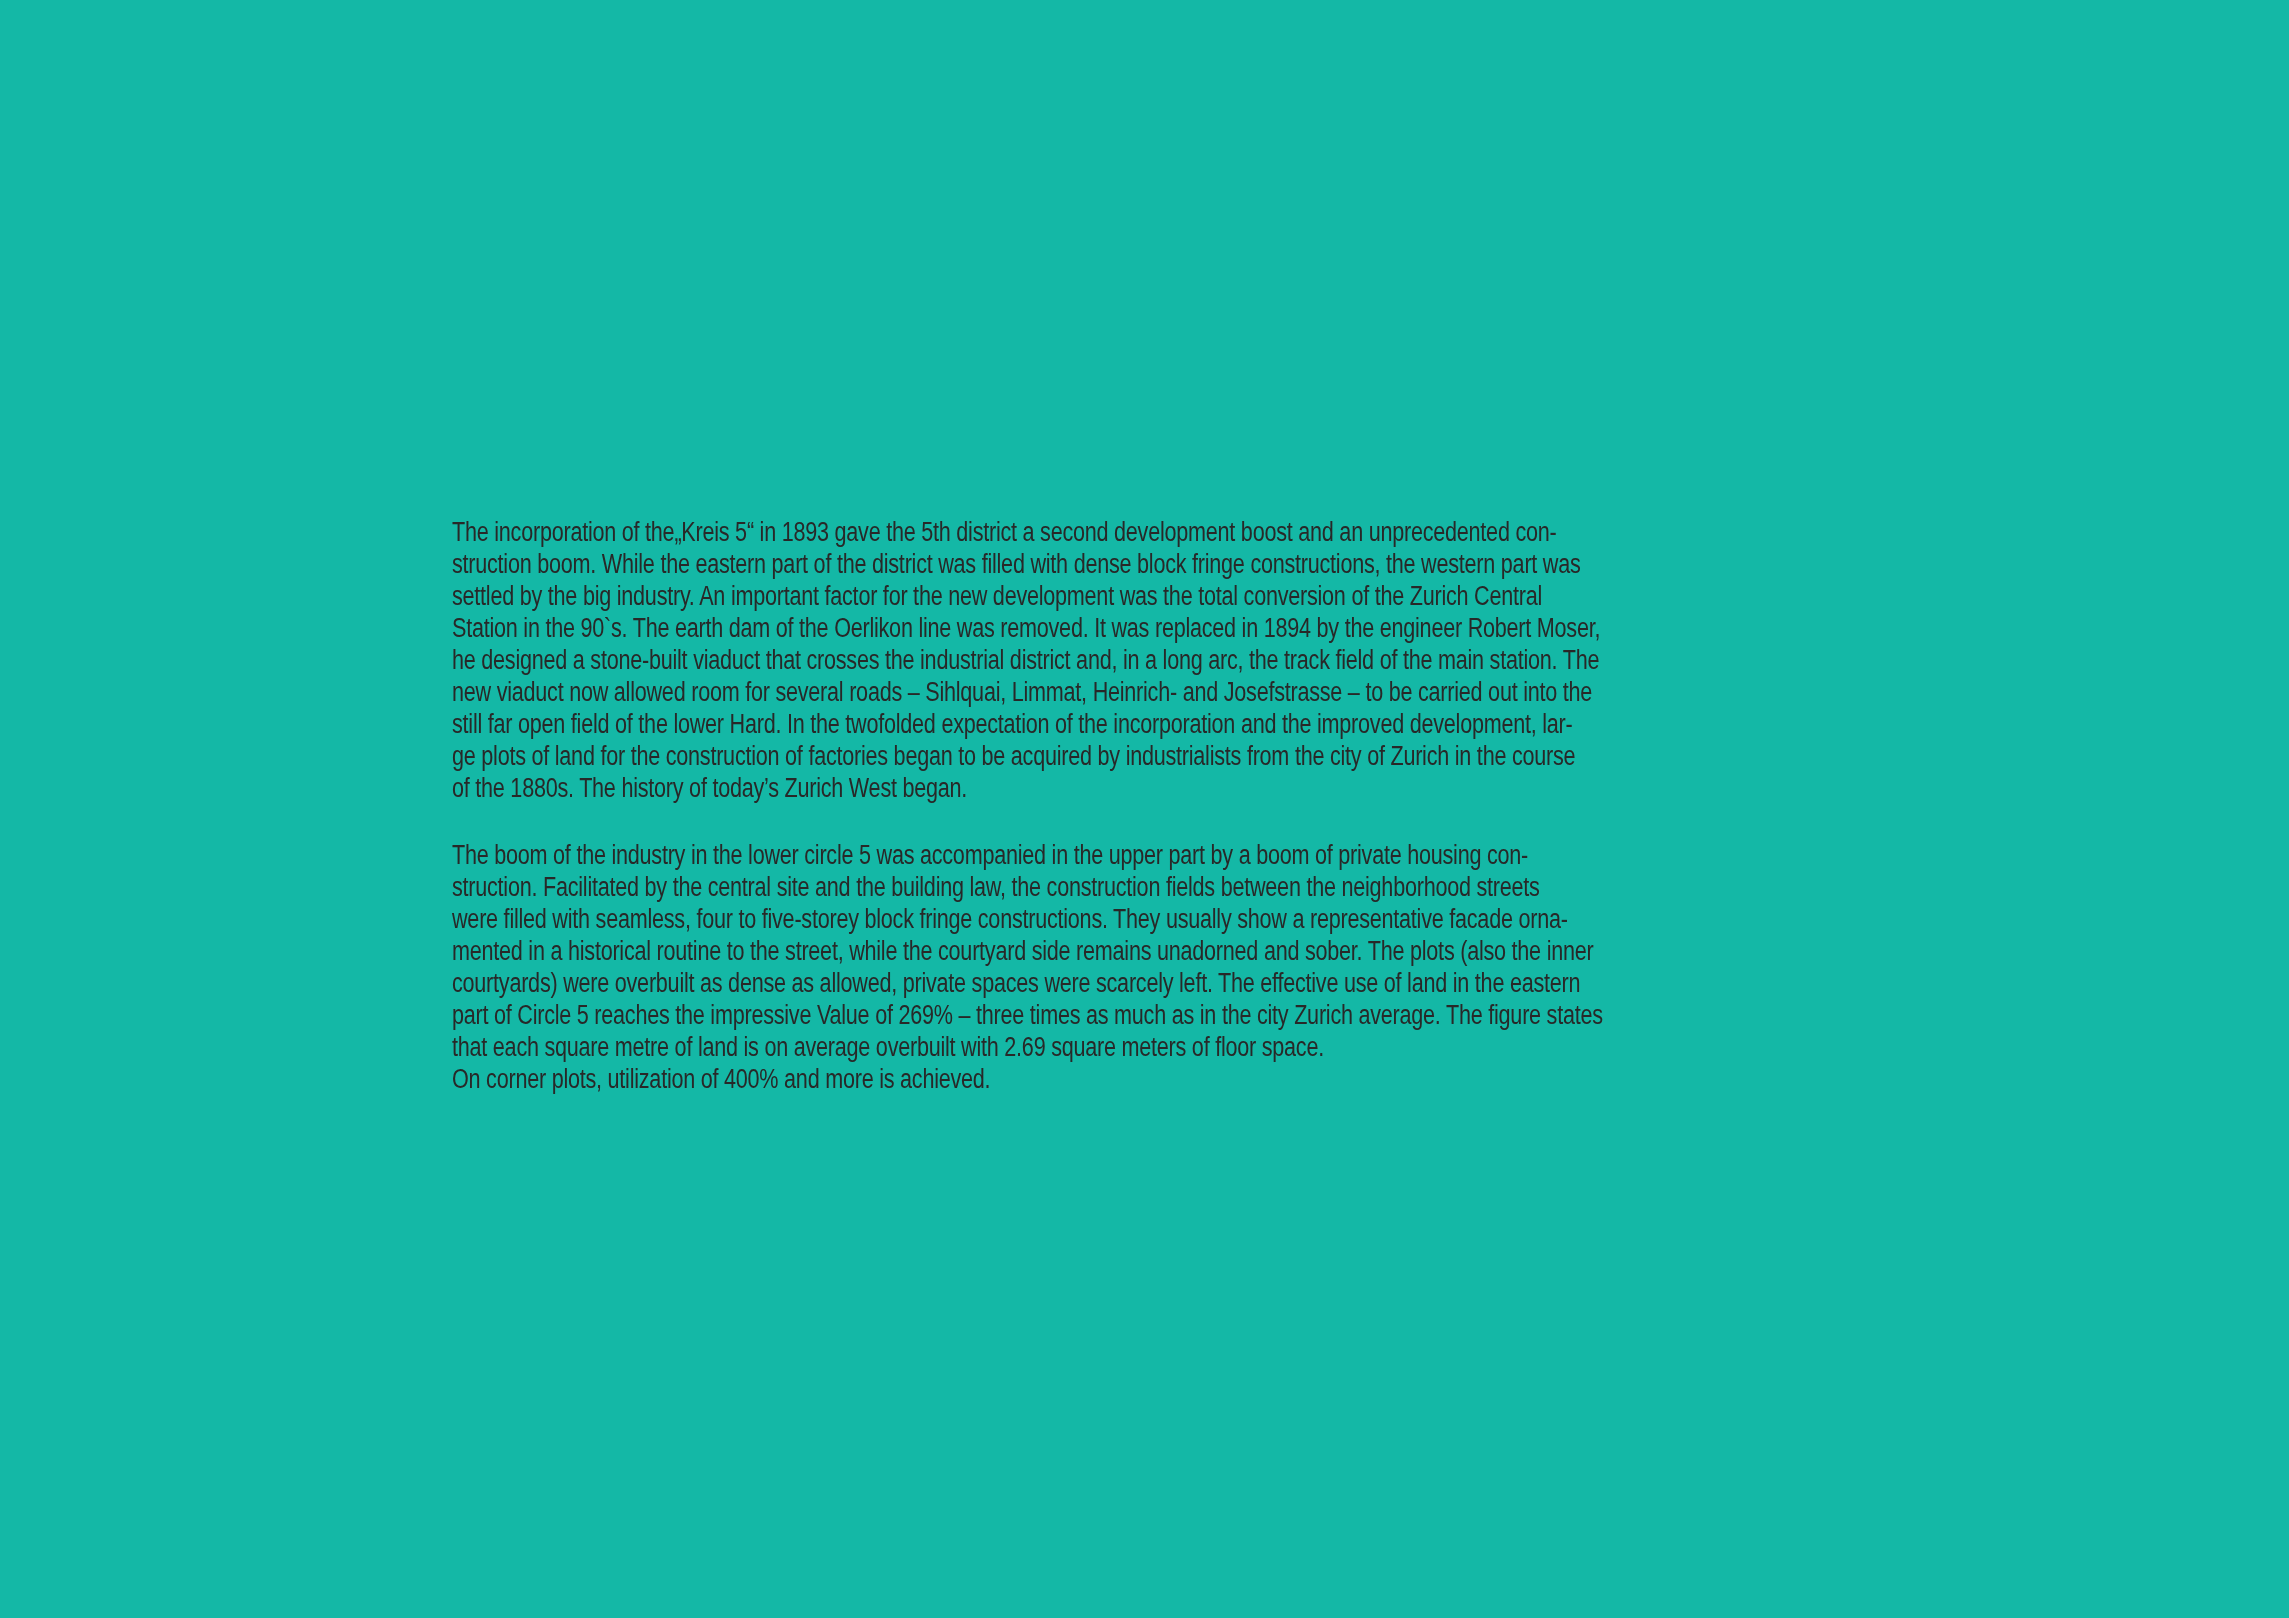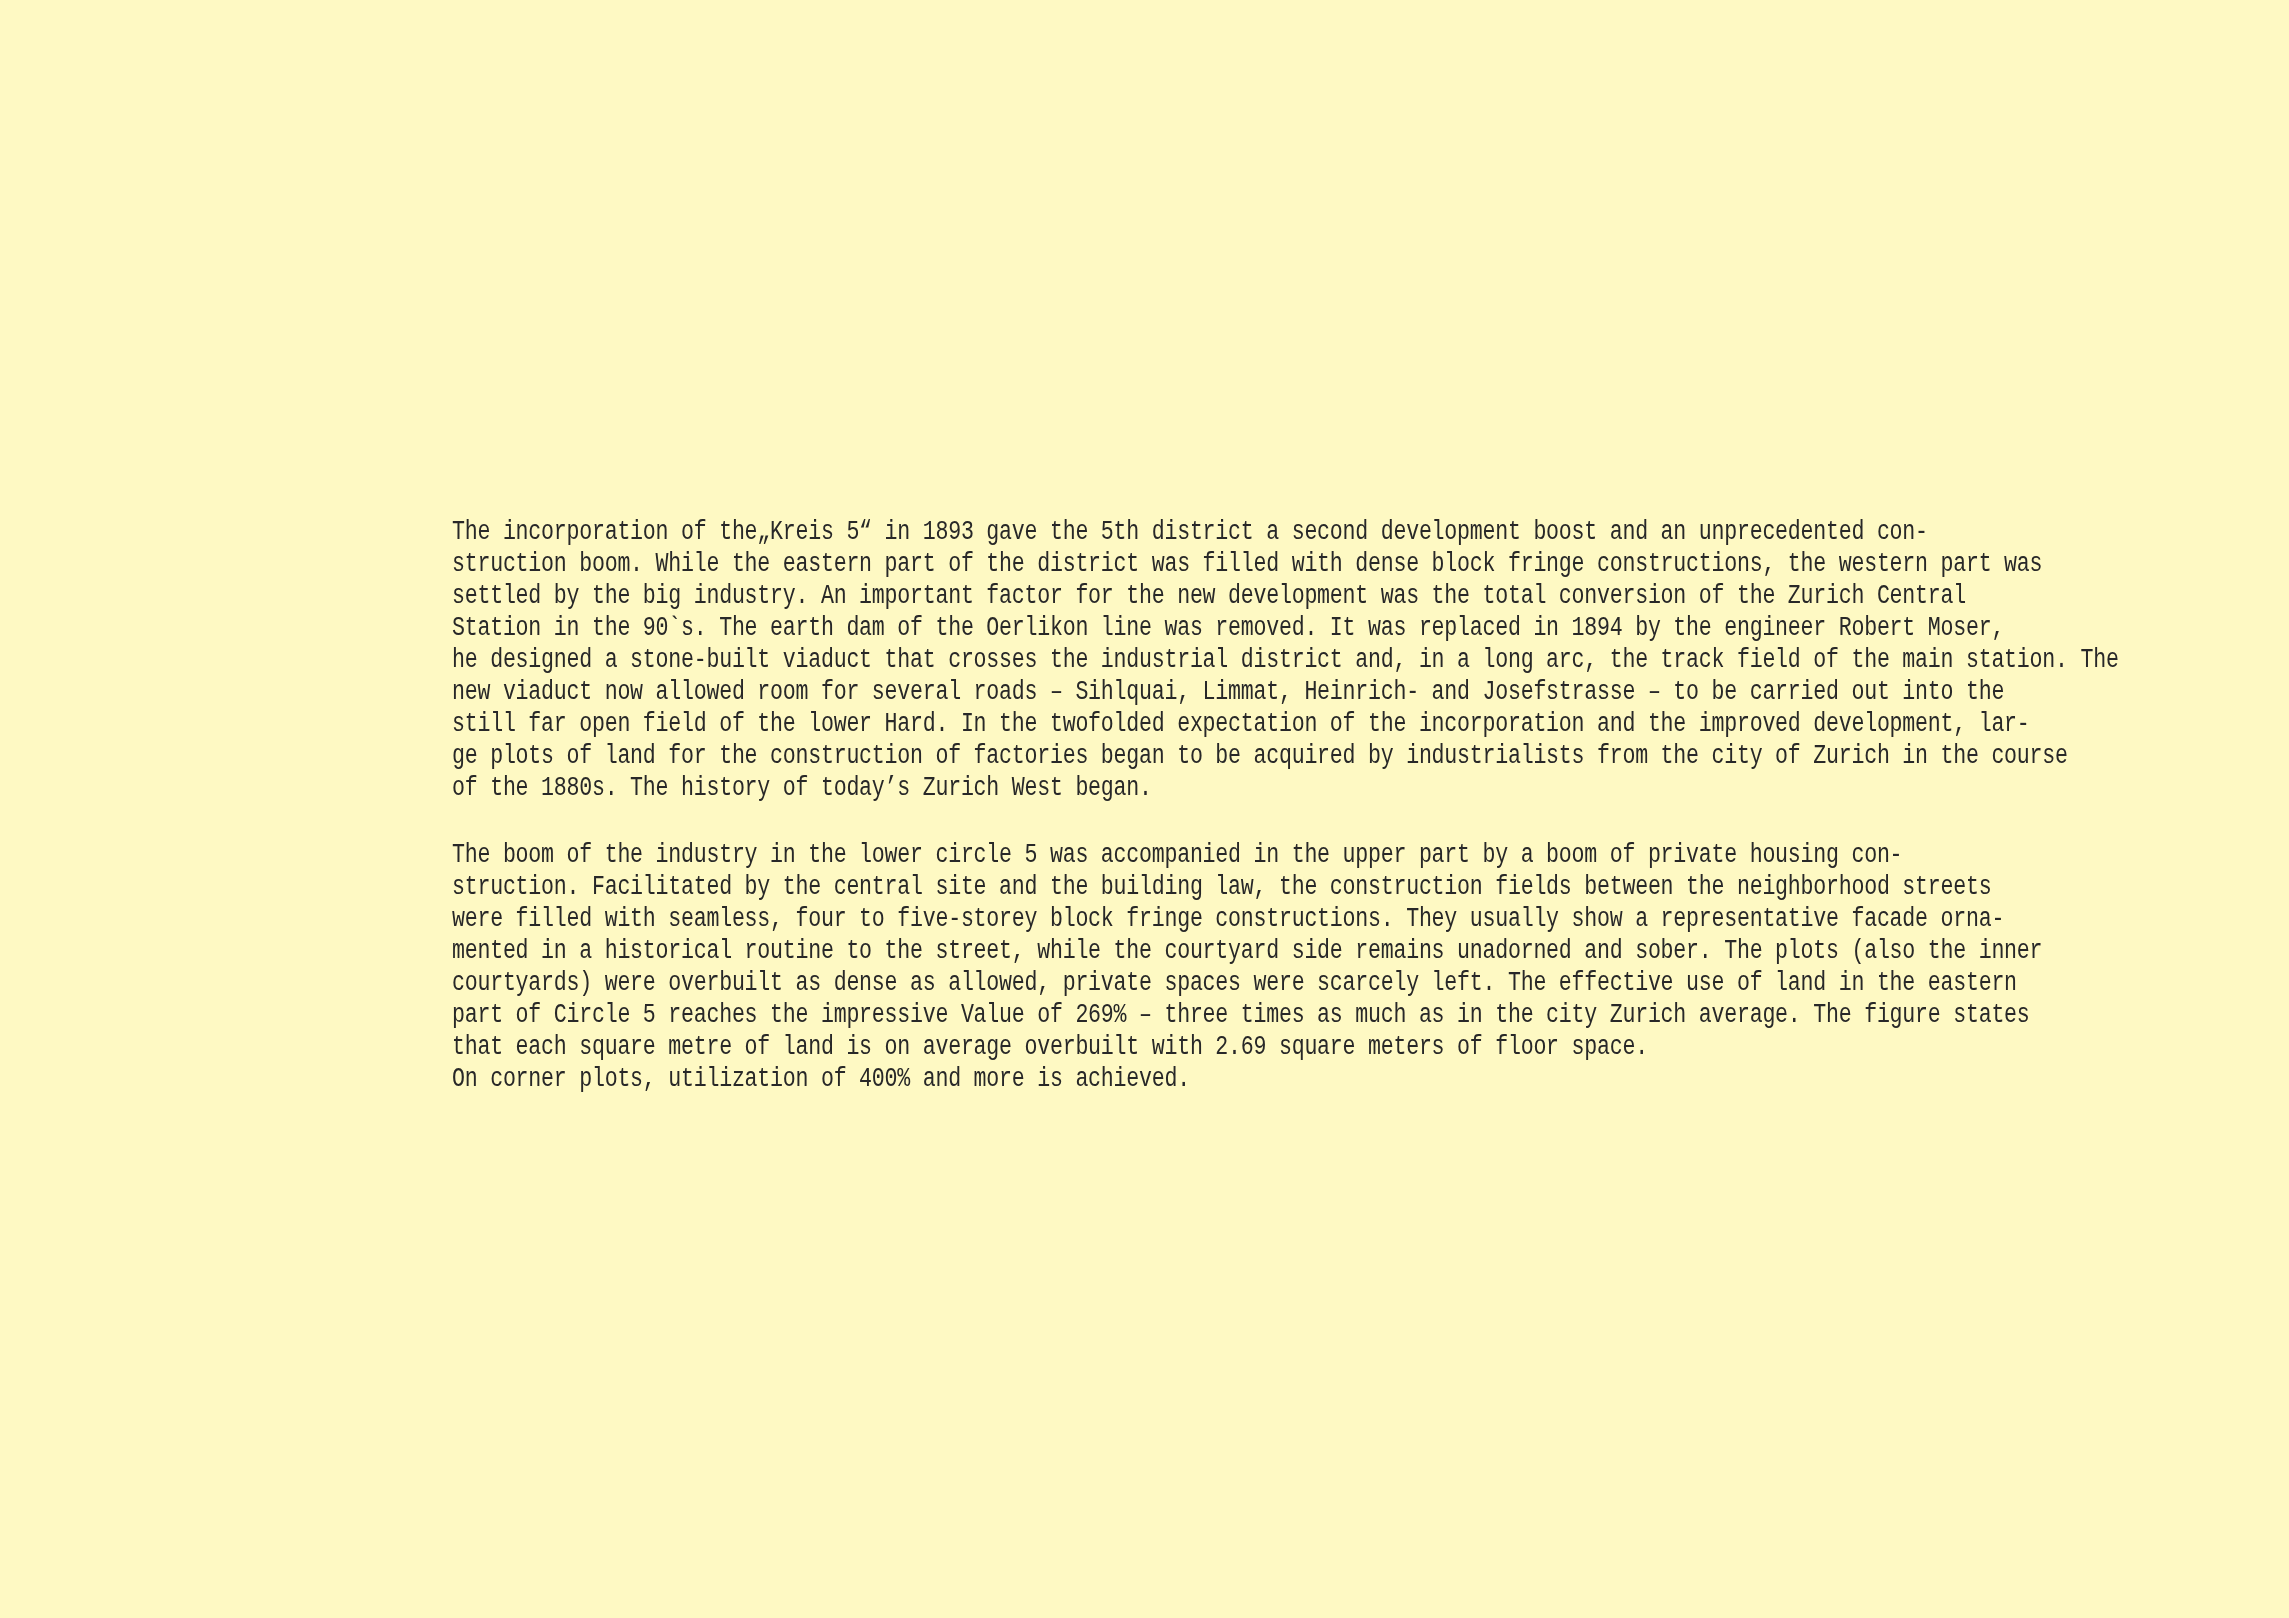--- a/index.html
+++ b/index.html
@@ -10,22 +10,21 @@
     width: 2290px;
     height: 1619px;
     background: #ffffff;
     position: relative;
     overflow: hidden;
     font-family: "Liberation Sans", sans-serif;
   }
   .page {
     position: absolute;
     inset: 0;
-    background: #fef9c3;
-    font-family: Liberation Mono, monospace;
+    background: #14b8a6;
   }
   .text-block {
     position: absolute;
     left: 452px;
     top: 516px;
     font-size: 27px;
     line-height: 32px;
     letter-spacing: -0.3px;
     color: #282828;
     transform: scaleX(0.80);

